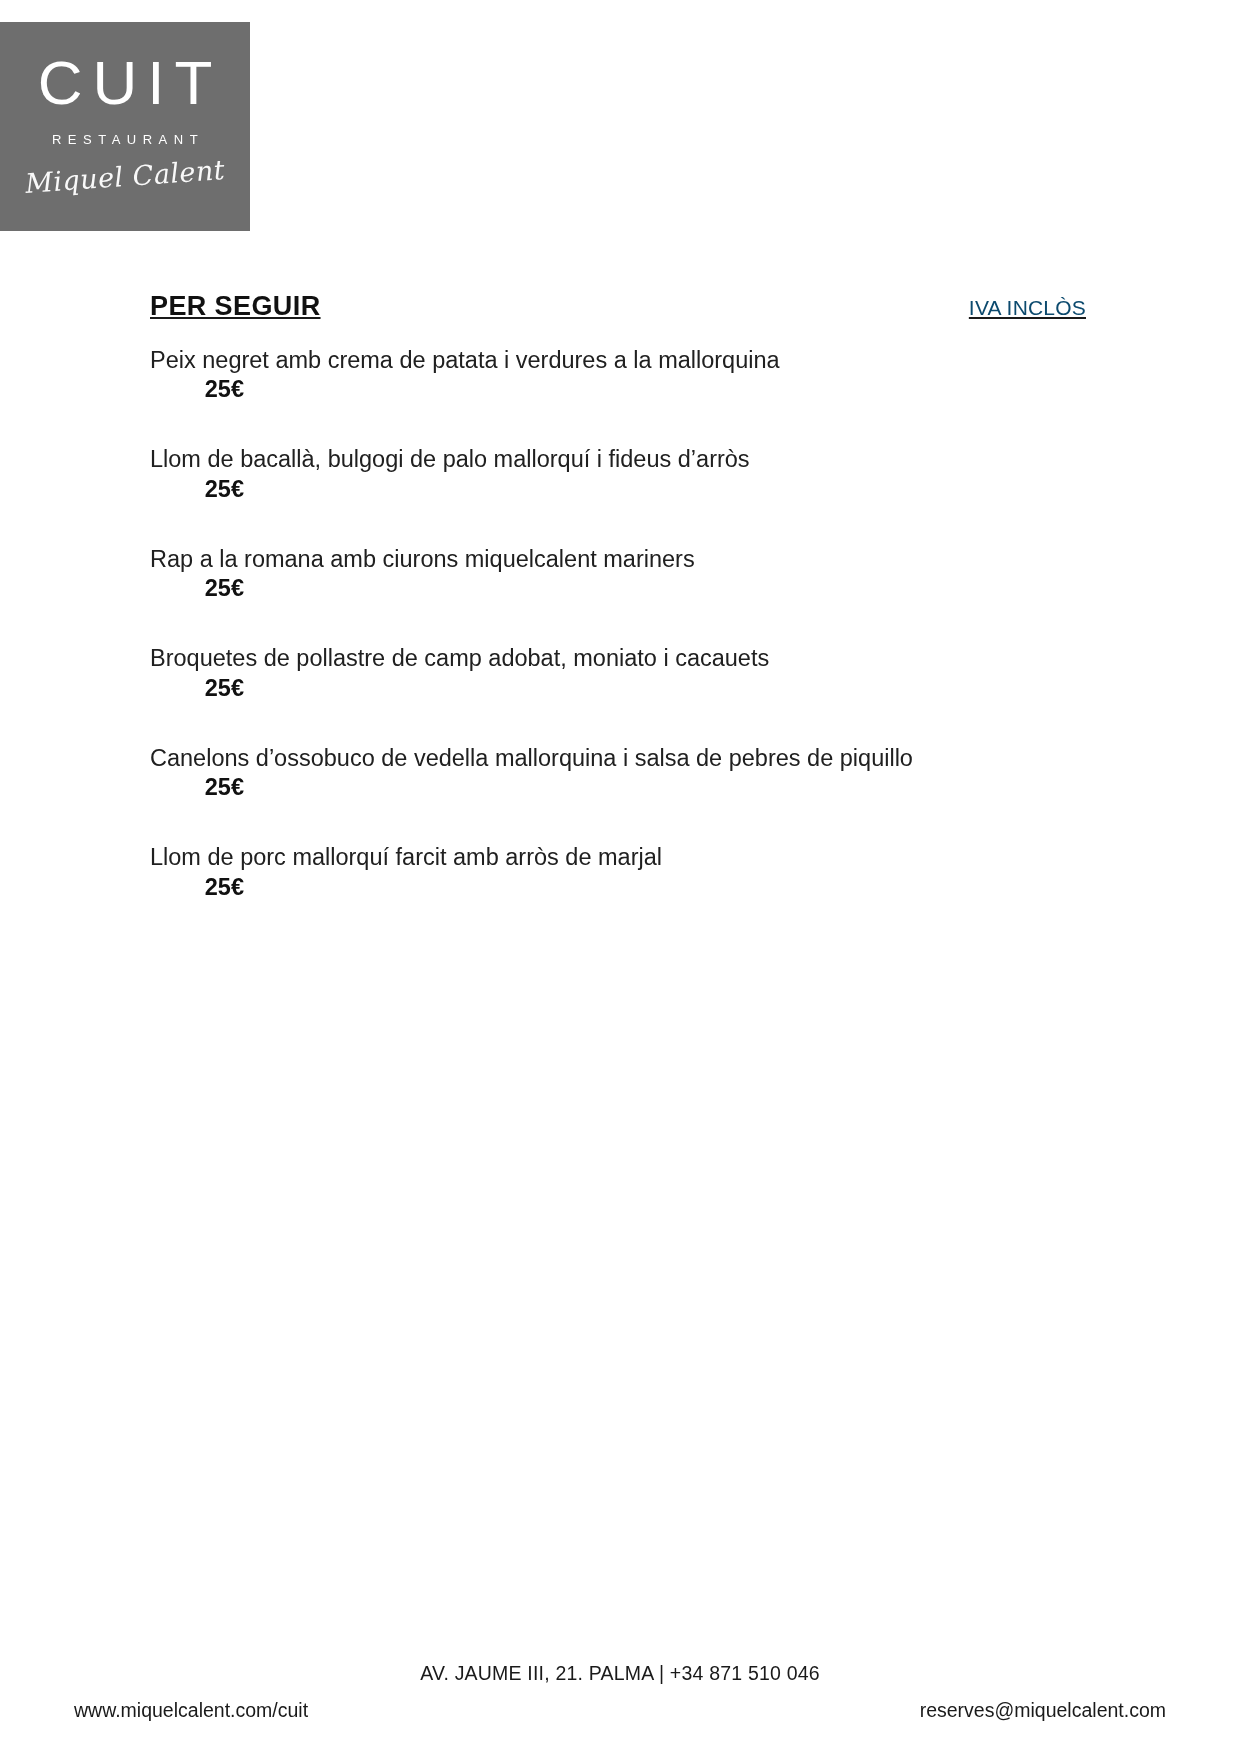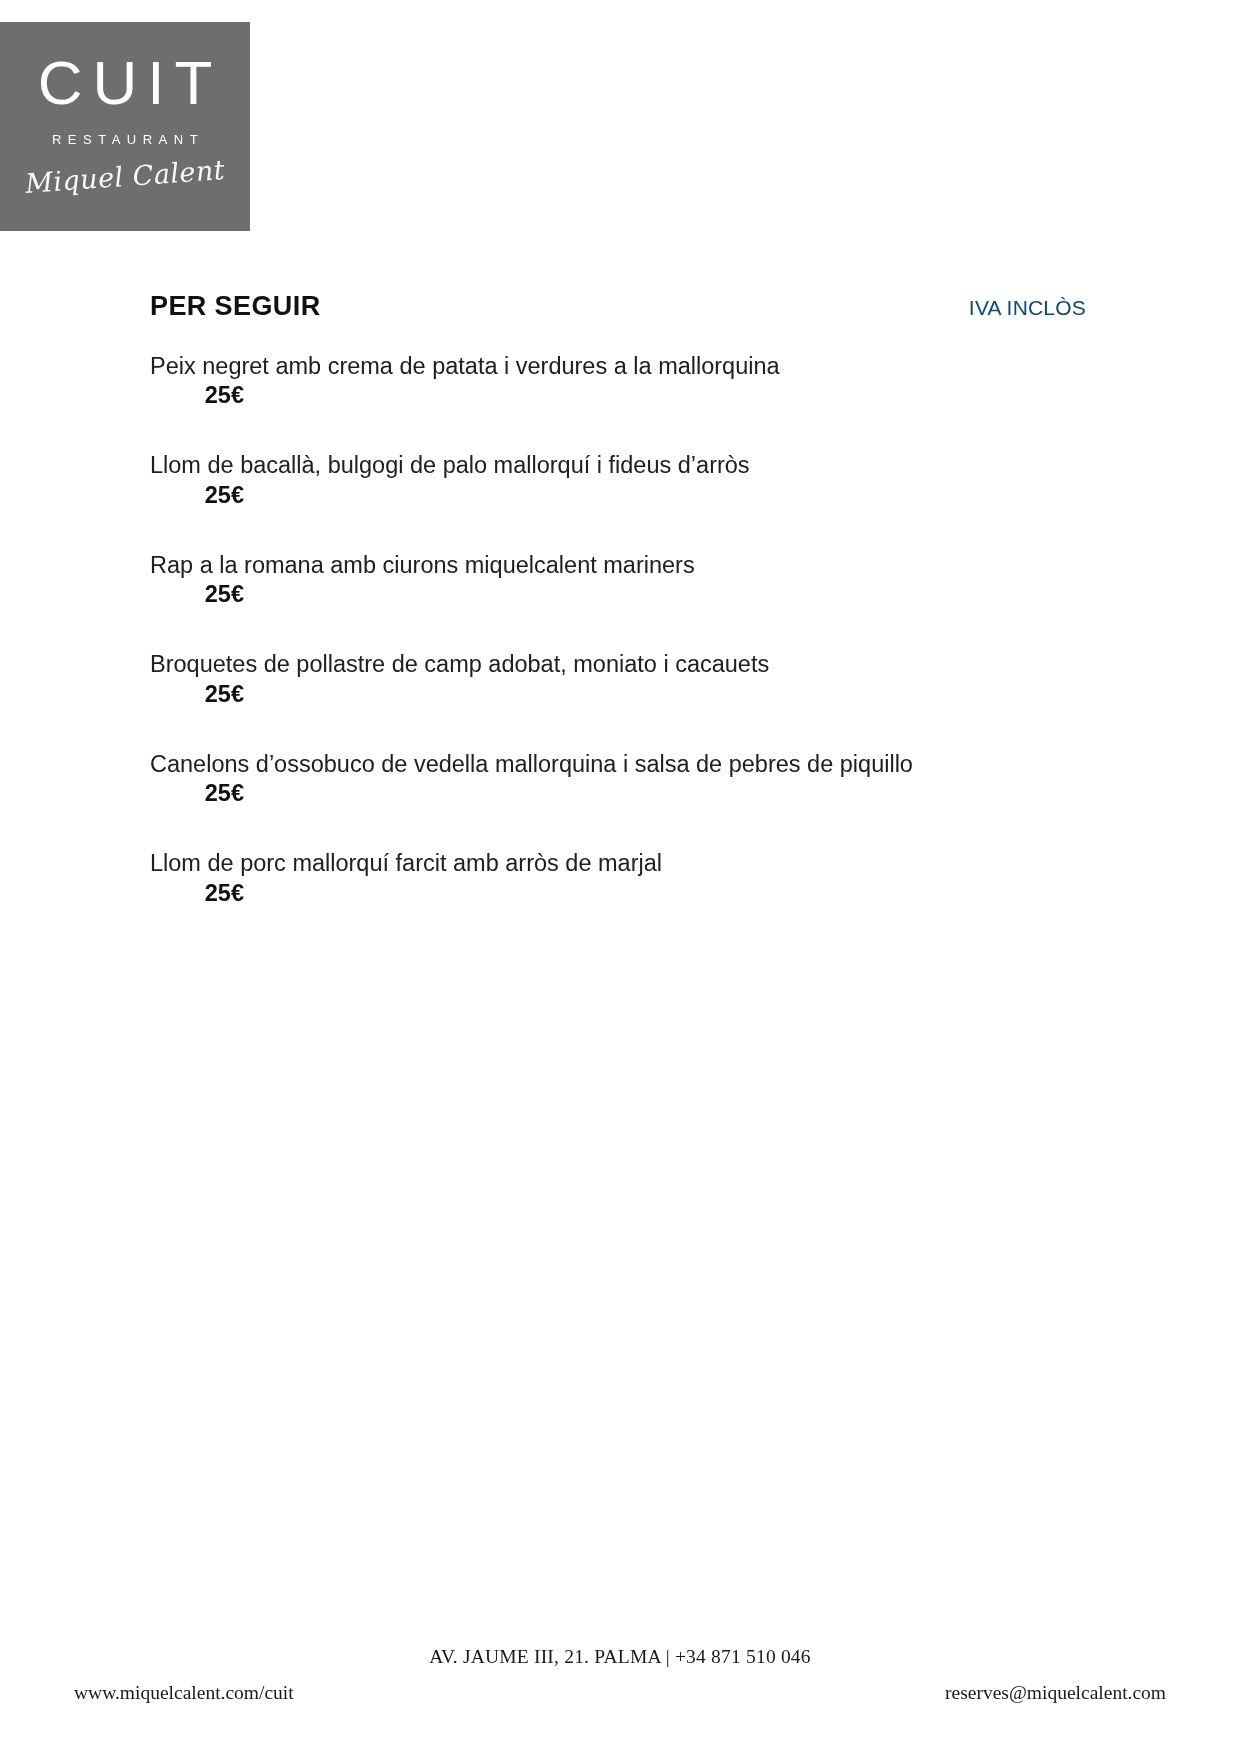--- a/index.html
+++ b/index.html
@@ -73,21 +73,22 @@
     margin: 0 auto;
     width: 940px;
     padding-top: 60px;
     flex: 1 1 auto;
   }
 
   .section-head {
     display: flex;
     align-items: baseline;
     justify-content: space-between;
-    margin-bottom: 28px;
+    margin-bottom: 22px;
+    text-decoration: underline;
   }
   .section-title {
     font-size: 27px;
     font-weight: bold;
     letter-spacing: 0.4px;
     color: #111;
   }
   .section-note {
     font-size: 21px;
     color: #0c4a6e;
@@ -120,22 +121,21 @@
     white-space: nowrap;
     padding-left: 24px;
     padding-right: 2px;
     min-width: 70px;
     text-align: right;
   }
 
   
   .footer {
     width: 100%;
-    padding-bottom: 50px;
-    font-family: Liberation Serif, serif;
+    padding-bottom: 32px;
   }
   .footer-top {
     text-align: center;
     font-size: 19.5px;
     color: #1a1a1a;
     letter-spacing: 0.2px;
     margin-bottom: 14px;
   }
   .footer-bottom {
     display: flex;

